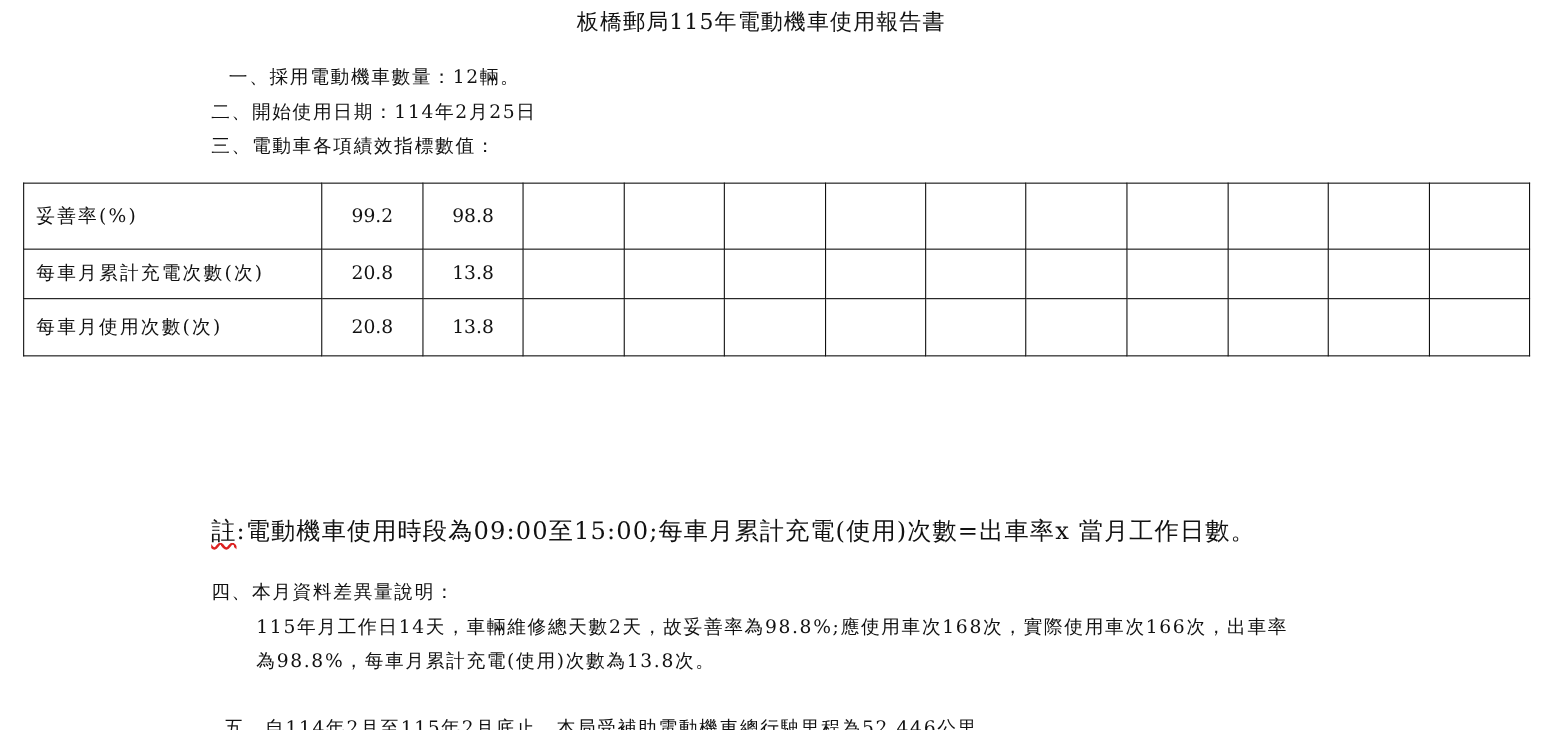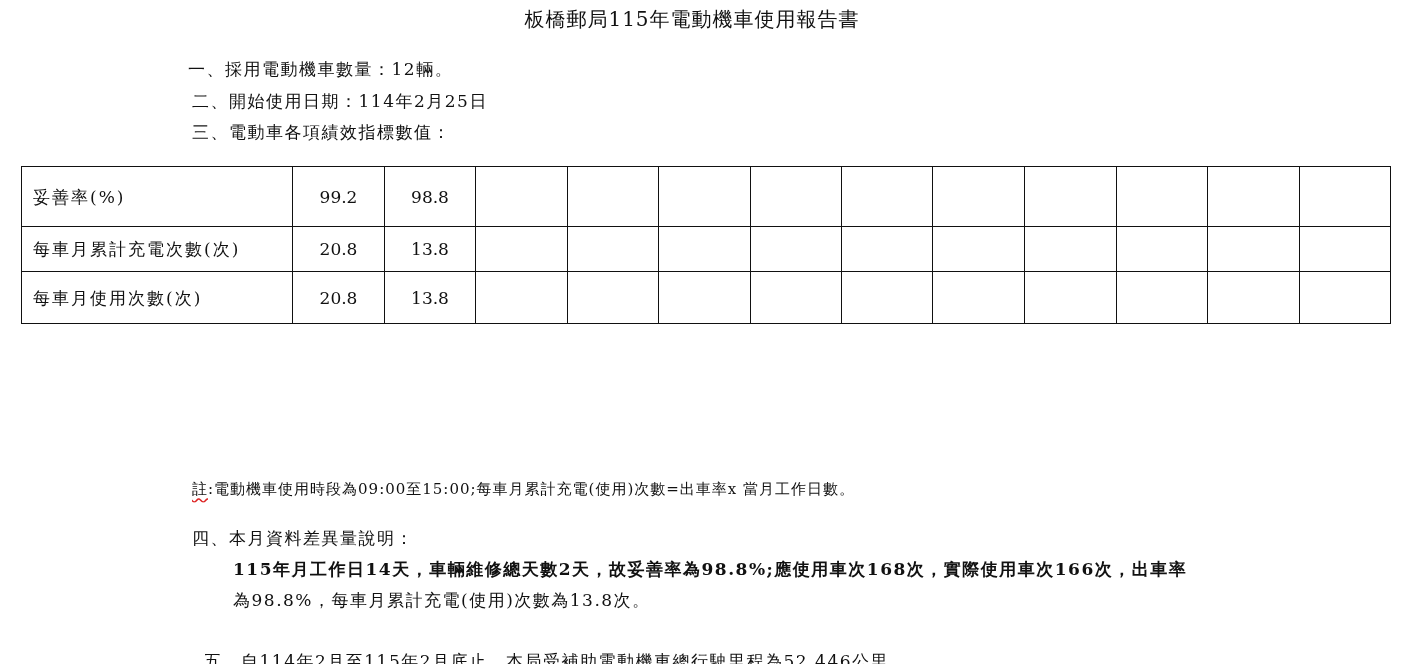--- a/index.html
+++ b/index.html
@@ -23,21 +23,21 @@
       text-align: center;
       font-size: 20px;
       letter-spacing: 1px;
     }
     .line {
       position: absolute;
       font-size: 17px;
       white-space: nowrap;
       letter-spacing: 1.5px;
     }
-    .l1 { left: 188px; top: 58px; }
+    .l1 { left: 208px; top: 58px; }
     .l2 { left: 192px; top: 90px; }
     .l3 { left: 192px; top: 121px; }
 
     table.kpi {
       position: absolute;
       left: 21px;
       top: 166px;
       border-collapse: collapse;
       table-layout: fixed;
       width: 1370px;
@@ -55,31 +55,31 @@
       padding-left: 11px;
       letter-spacing: 2px;
       line-height: 30px;
     }
     table.kpi th.rowlabel { letter-spacing: 2px; }
     table.kpi th { letter-spacing: 1px; }
 
     .note {
       position: absolute;
       left: 192px;
-      top: 480px;
-      font-size: 15px;
+      top: 468px;
+      font-size: 22px;
       white-space: nowrap;
       letter-spacing: 1px;
     }
     .note .squiggle {
       text-decoration: underline wavy #d22;
       text-underline-offset: 3px;
     }
     .l4 { left: 192px; top: 527px; }
-    .l4a { left: 233px; top: 558px; font-weight: bold; }
+    .l4a { left: 233px; top: 558px; }
     .l4b { left: 233px; top: 589px; }
     .l5 { left: 204px; top: 622px; margin-top: 28px; }
   </style>
 </head>
 <body>
 
 <div class="title">板橋郵局115年電動機車使用報告書</div>
 
 <div class="line l1">一、採用電動機車數量：12輛。</div>
 <div class="line l2">二、開始使用日期：114年2月25日</div>

